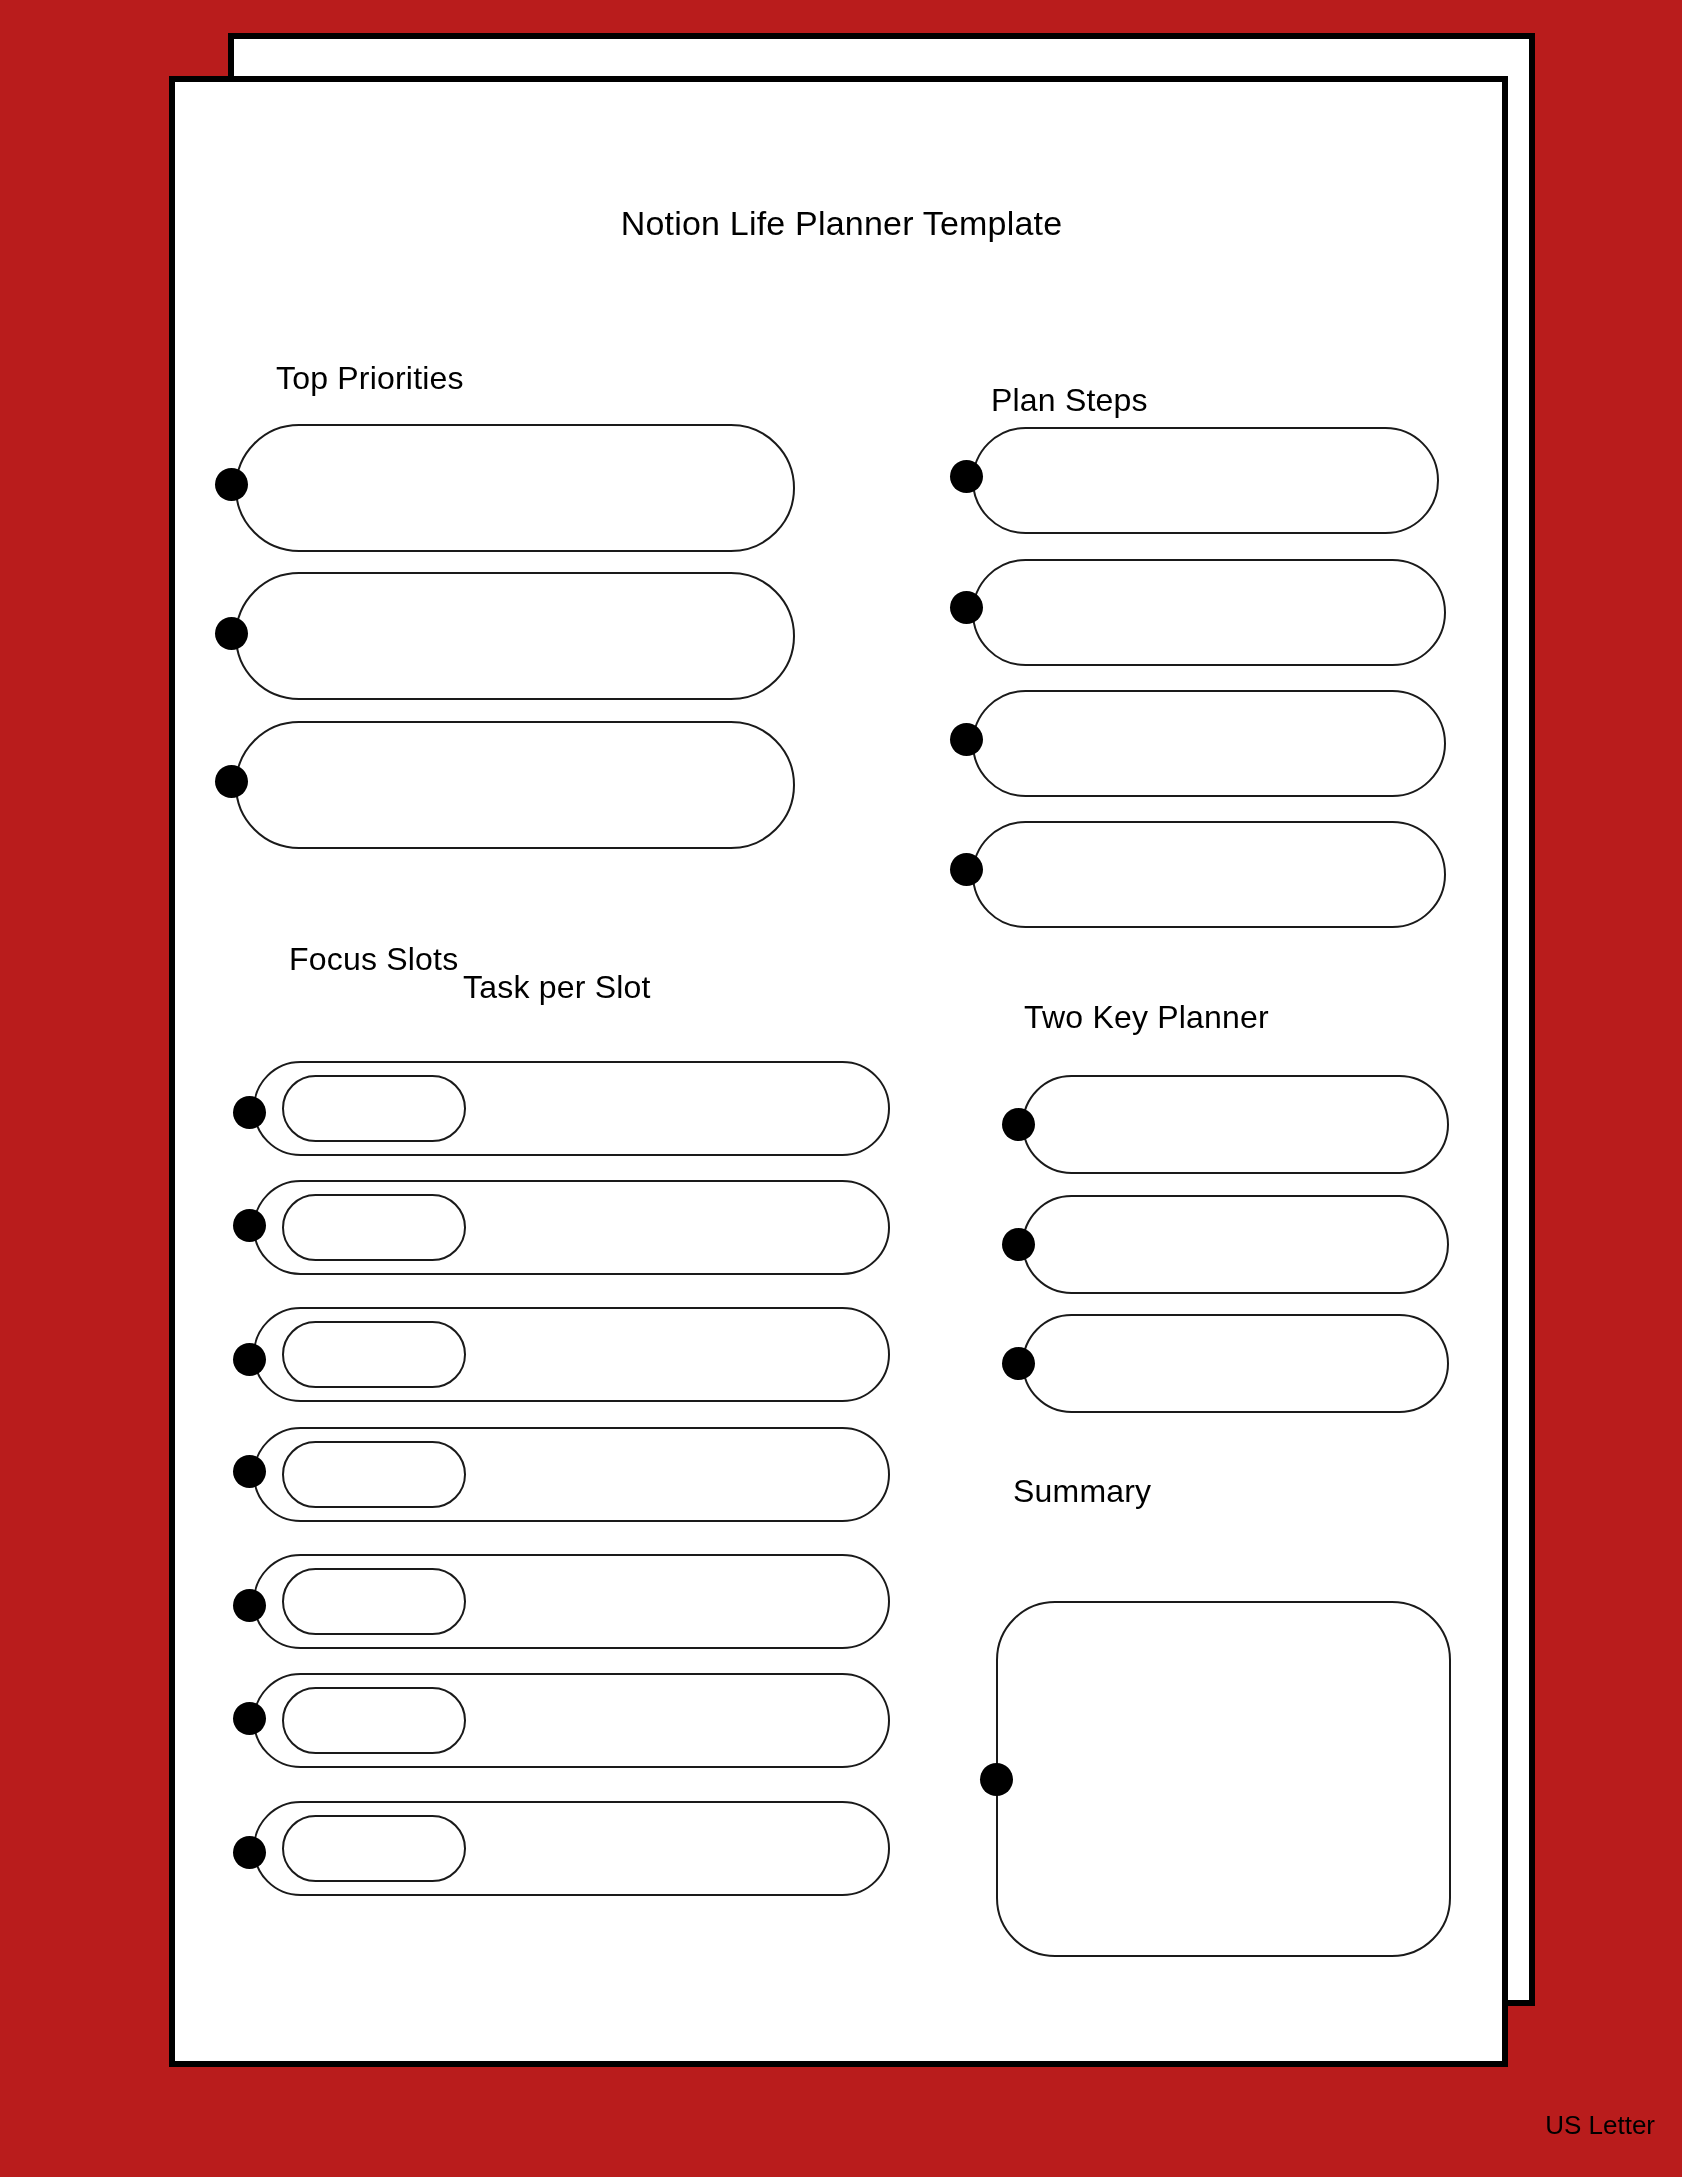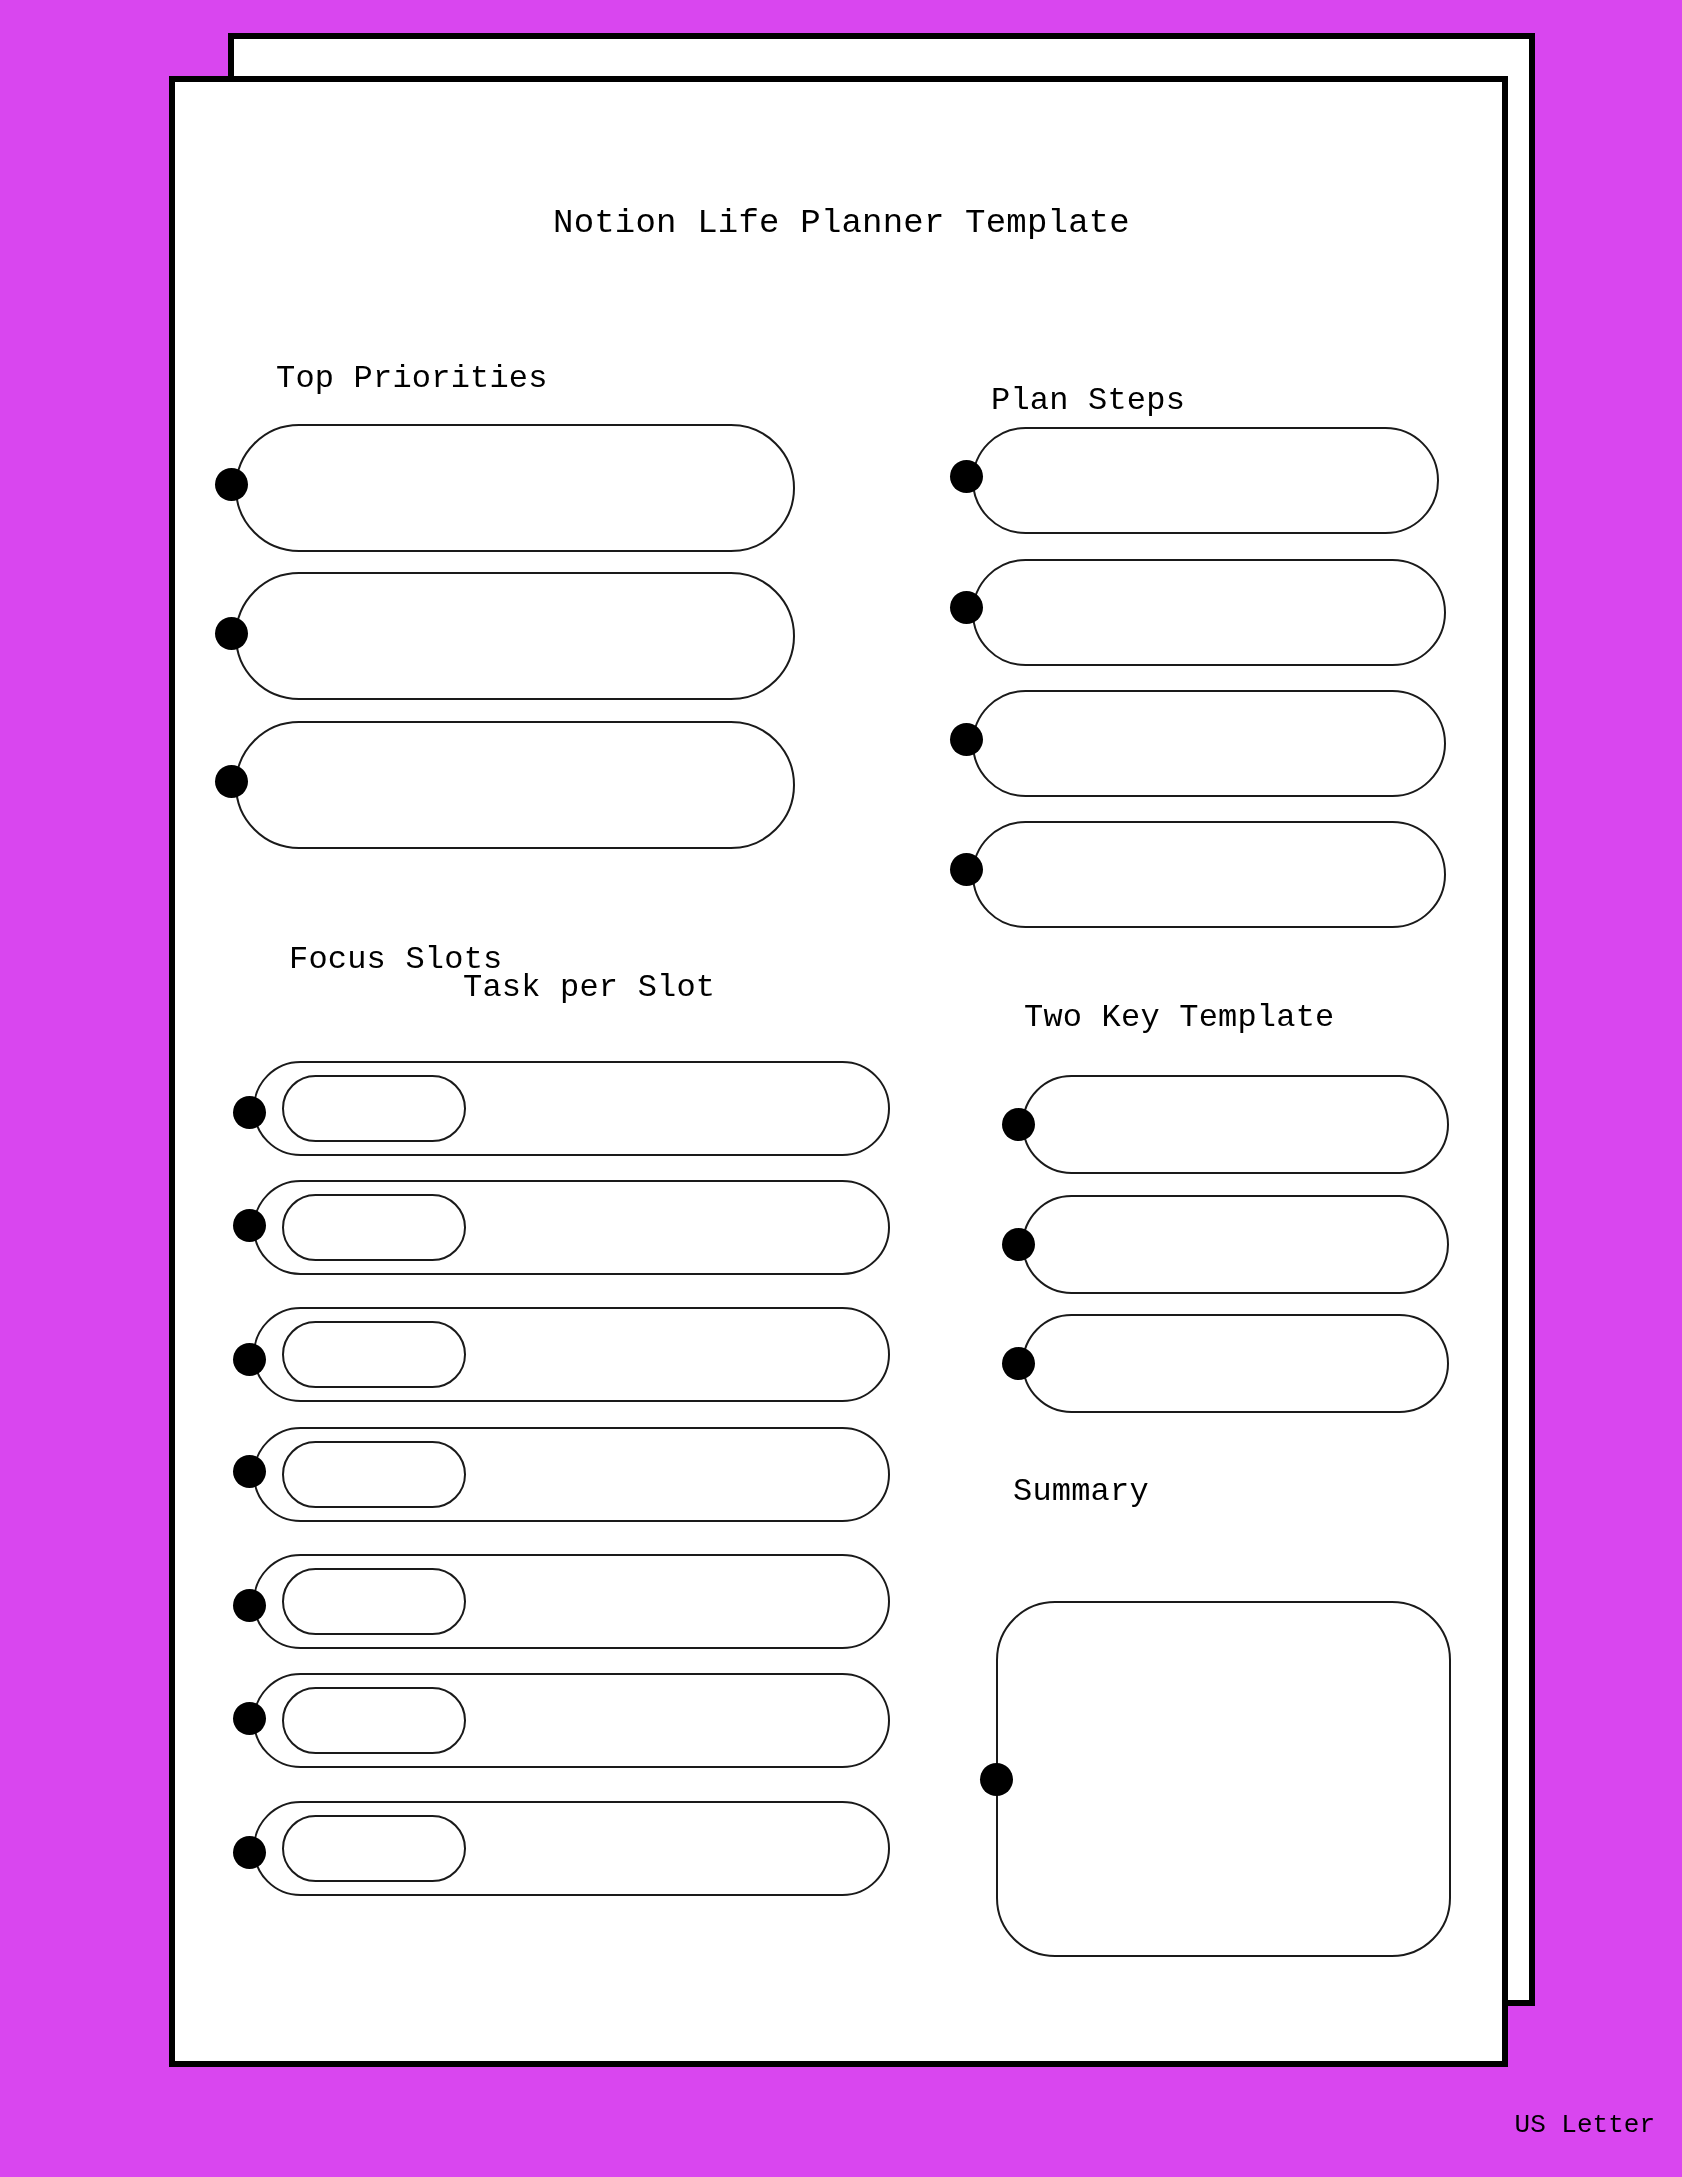--- a/index.html
+++ b/index.html
@@ -10,23 +10,22 @@
   }
   body {
     font-family: "Liberation Sans", sans-serif;
     color: #000000;
   }
 
   #page {
     position: relative;
     width: 1683px;
     height: 2177px;
-    background: #d946ef;
+    background: #b91c1c;
     overflow: hidden;
-    font-family: Liberation Mono, monospace;
   }
 
   
   .sheet-back {
     position: absolute;
     left: 228px;
     top: 33px;
     width: 1307px;
     height: 1973px;
     border: 6px solid #000000;
@@ -131,21 +130,21 @@
     <div class="doc-title">Notion Life Planner Template</div>
 
     <div class="section-label" id="lbl-top-priorities" style="left: 276px; top: 360px;">Top Priorities</div>
 
     <div class="section-label" id="lbl-plan-steps" style="left: 991px; top: 382px;">Plan Steps</div>
 
     <div class="section-label" id="lbl-focus-slots" style="left: 289px; top: 941px;">Focus Slots</div>
 
     <div class="section-label" id="lbl-task-per-slot" style="left: 463px; top: 969px;">Task per Slot</div>
 
-    <div class="section-label" id="lbl-two-key-insights" style="left: 1024px; top: 999px;">Two Key Template</div>
+    <div class="section-label" id="lbl-two-key-insights" style="left: 1024px; top: 999px;">Two Key Planner</div>
 
     <div class="section-label" id="lbl-summary" style="left: 1013px; top: 1473px;">Summary</div>
 
     <div class="paper-size">US Letter</div>
 
   <div class="pill round" style="left: 235px; top: 424px; width: 560px; height: 128px;"></div>
       <div class="pill round" style="left: 235px; top: 572px; width: 560px; height: 128px;"></div>
       <div class="pill round" style="left: 235px; top: 721px; width: 560px; height: 128px;"></div>
       <div class="bullet" style="left: 215px; top: 468px; width: 33px; height: 33px;"></div>
       <div class="bullet" style="left: 215px; top: 617px; width: 33px; height: 33px;"></div>

